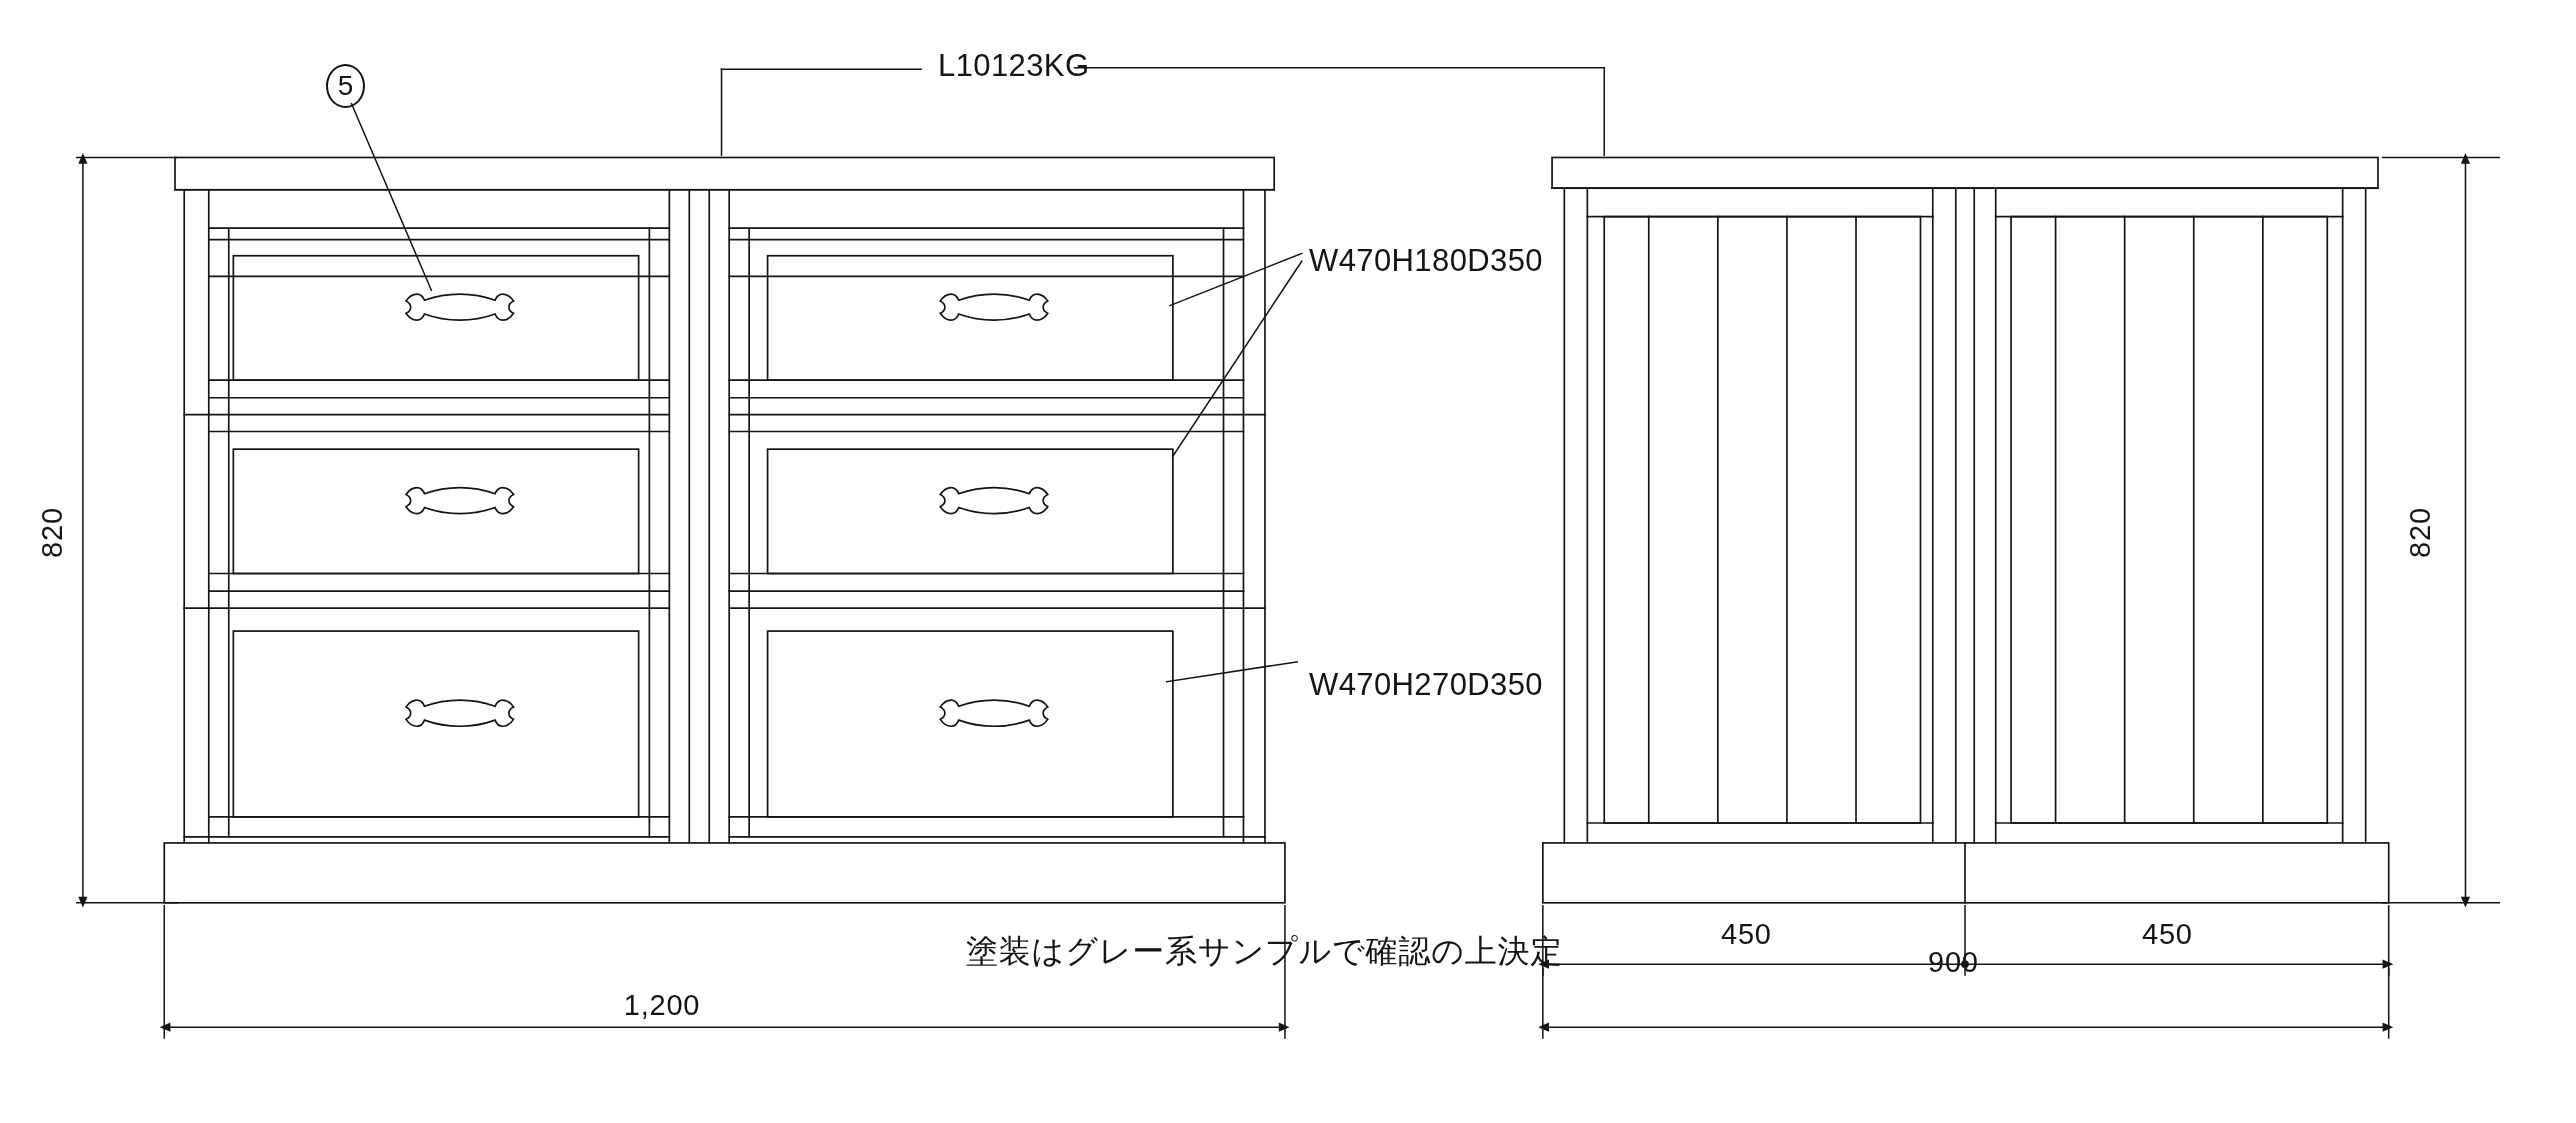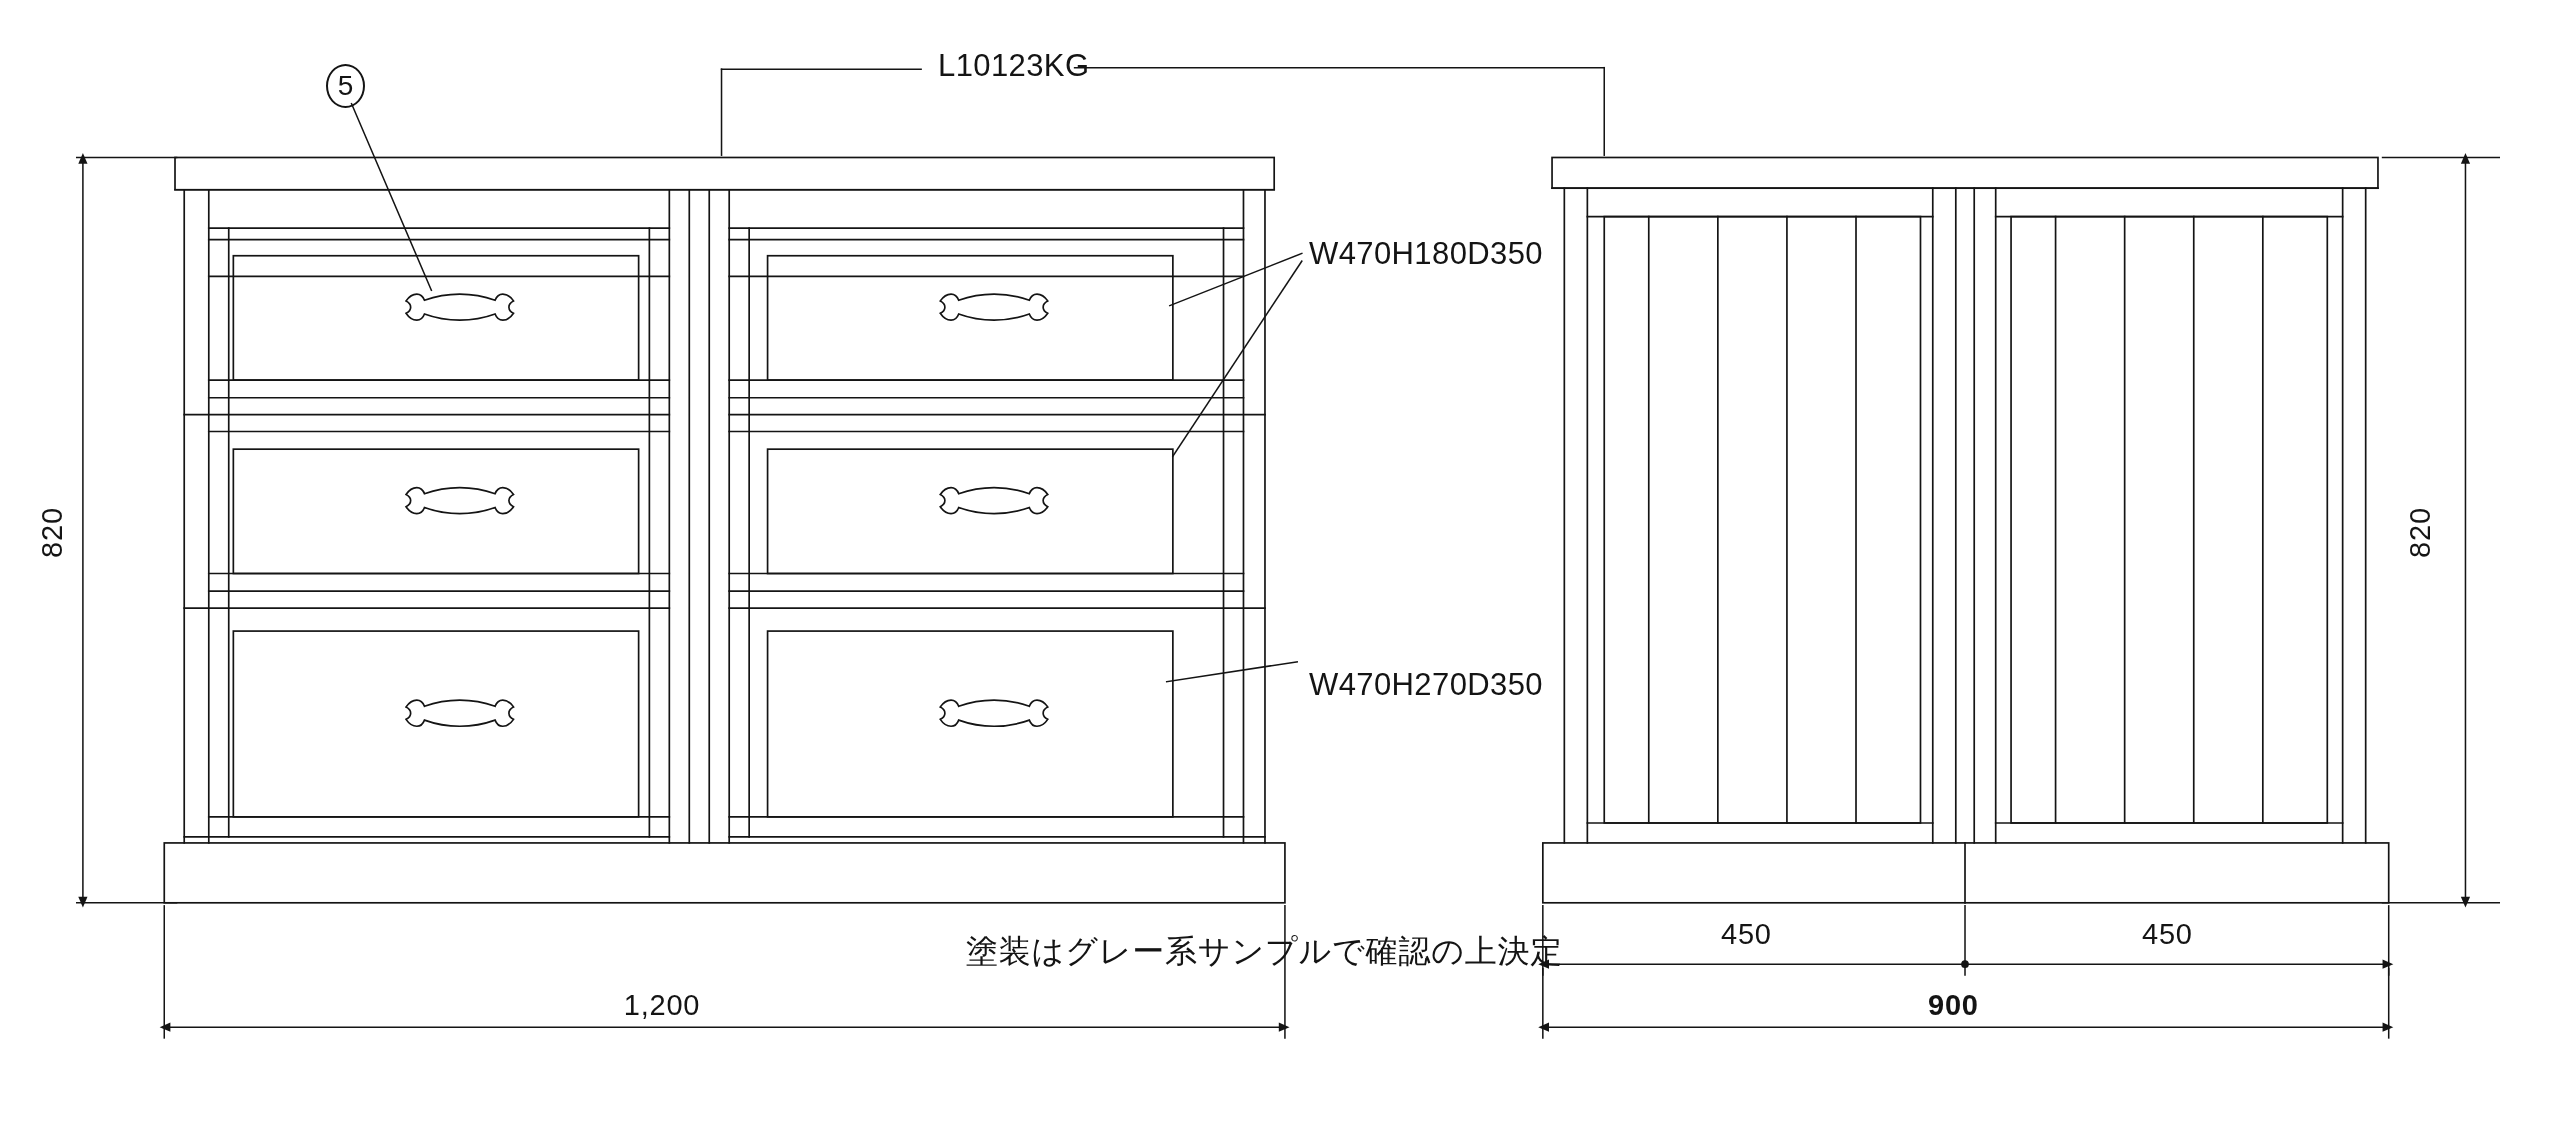--- a/index.html
+++ b/index.html
@@ -244,32 +244,32 @@
 
         <line x1="1520" y1="888" x2="1690" y2="862"></line>
       </g>
     </g>
   </svg>
 
   <div class="txt labeltext" style="left:938px; top:48px;">L10123KG</div>
 
   <div class="balloon" style="left:326px; top:64px;">5</div>
 
-  <div class="txt labeltext" style="left:1309px; top:236px;">W470H180D350</div>
+  <div class="txt labeltext" style="left:1309px; top:243px;">W470H180D350</div>
 
   <div class="txt labeltext" style="left:1309px; top:645px;margin-top:22px;">W470H270D350</div>
 
   <div class="txt jp" style="left:966px; top:930px;">塗装はグレー系サンプルで確認の上決定</div>
 
   <div class="txt dimtext vert" style="left:18.4px; top:516px; width:69px; text-align:center;">820</div>
 
   <div class="txt dimtext vert" style="left:2386px; top:516px; width:69px; text-align:center;">820</div>
 
   <div class="txt dimtext" style="left:662px; top:989px; transform:translateX(-50%);">1,200</div>
 
   <div class="txt dimtext" style="left:1721px; top:918px;">450</div>
 
   <div class="txt dimtext" style="left:2142px; top:918px;">450</div>
 
-  <div class="txt dimtext" style="left:1928px; top:989px;font-weight:bold;">900</div>
+  <div class="txt dimtext" style="left:1928px; top:946px;">900</div>
 
 </div>
 
 
 </body></html>

